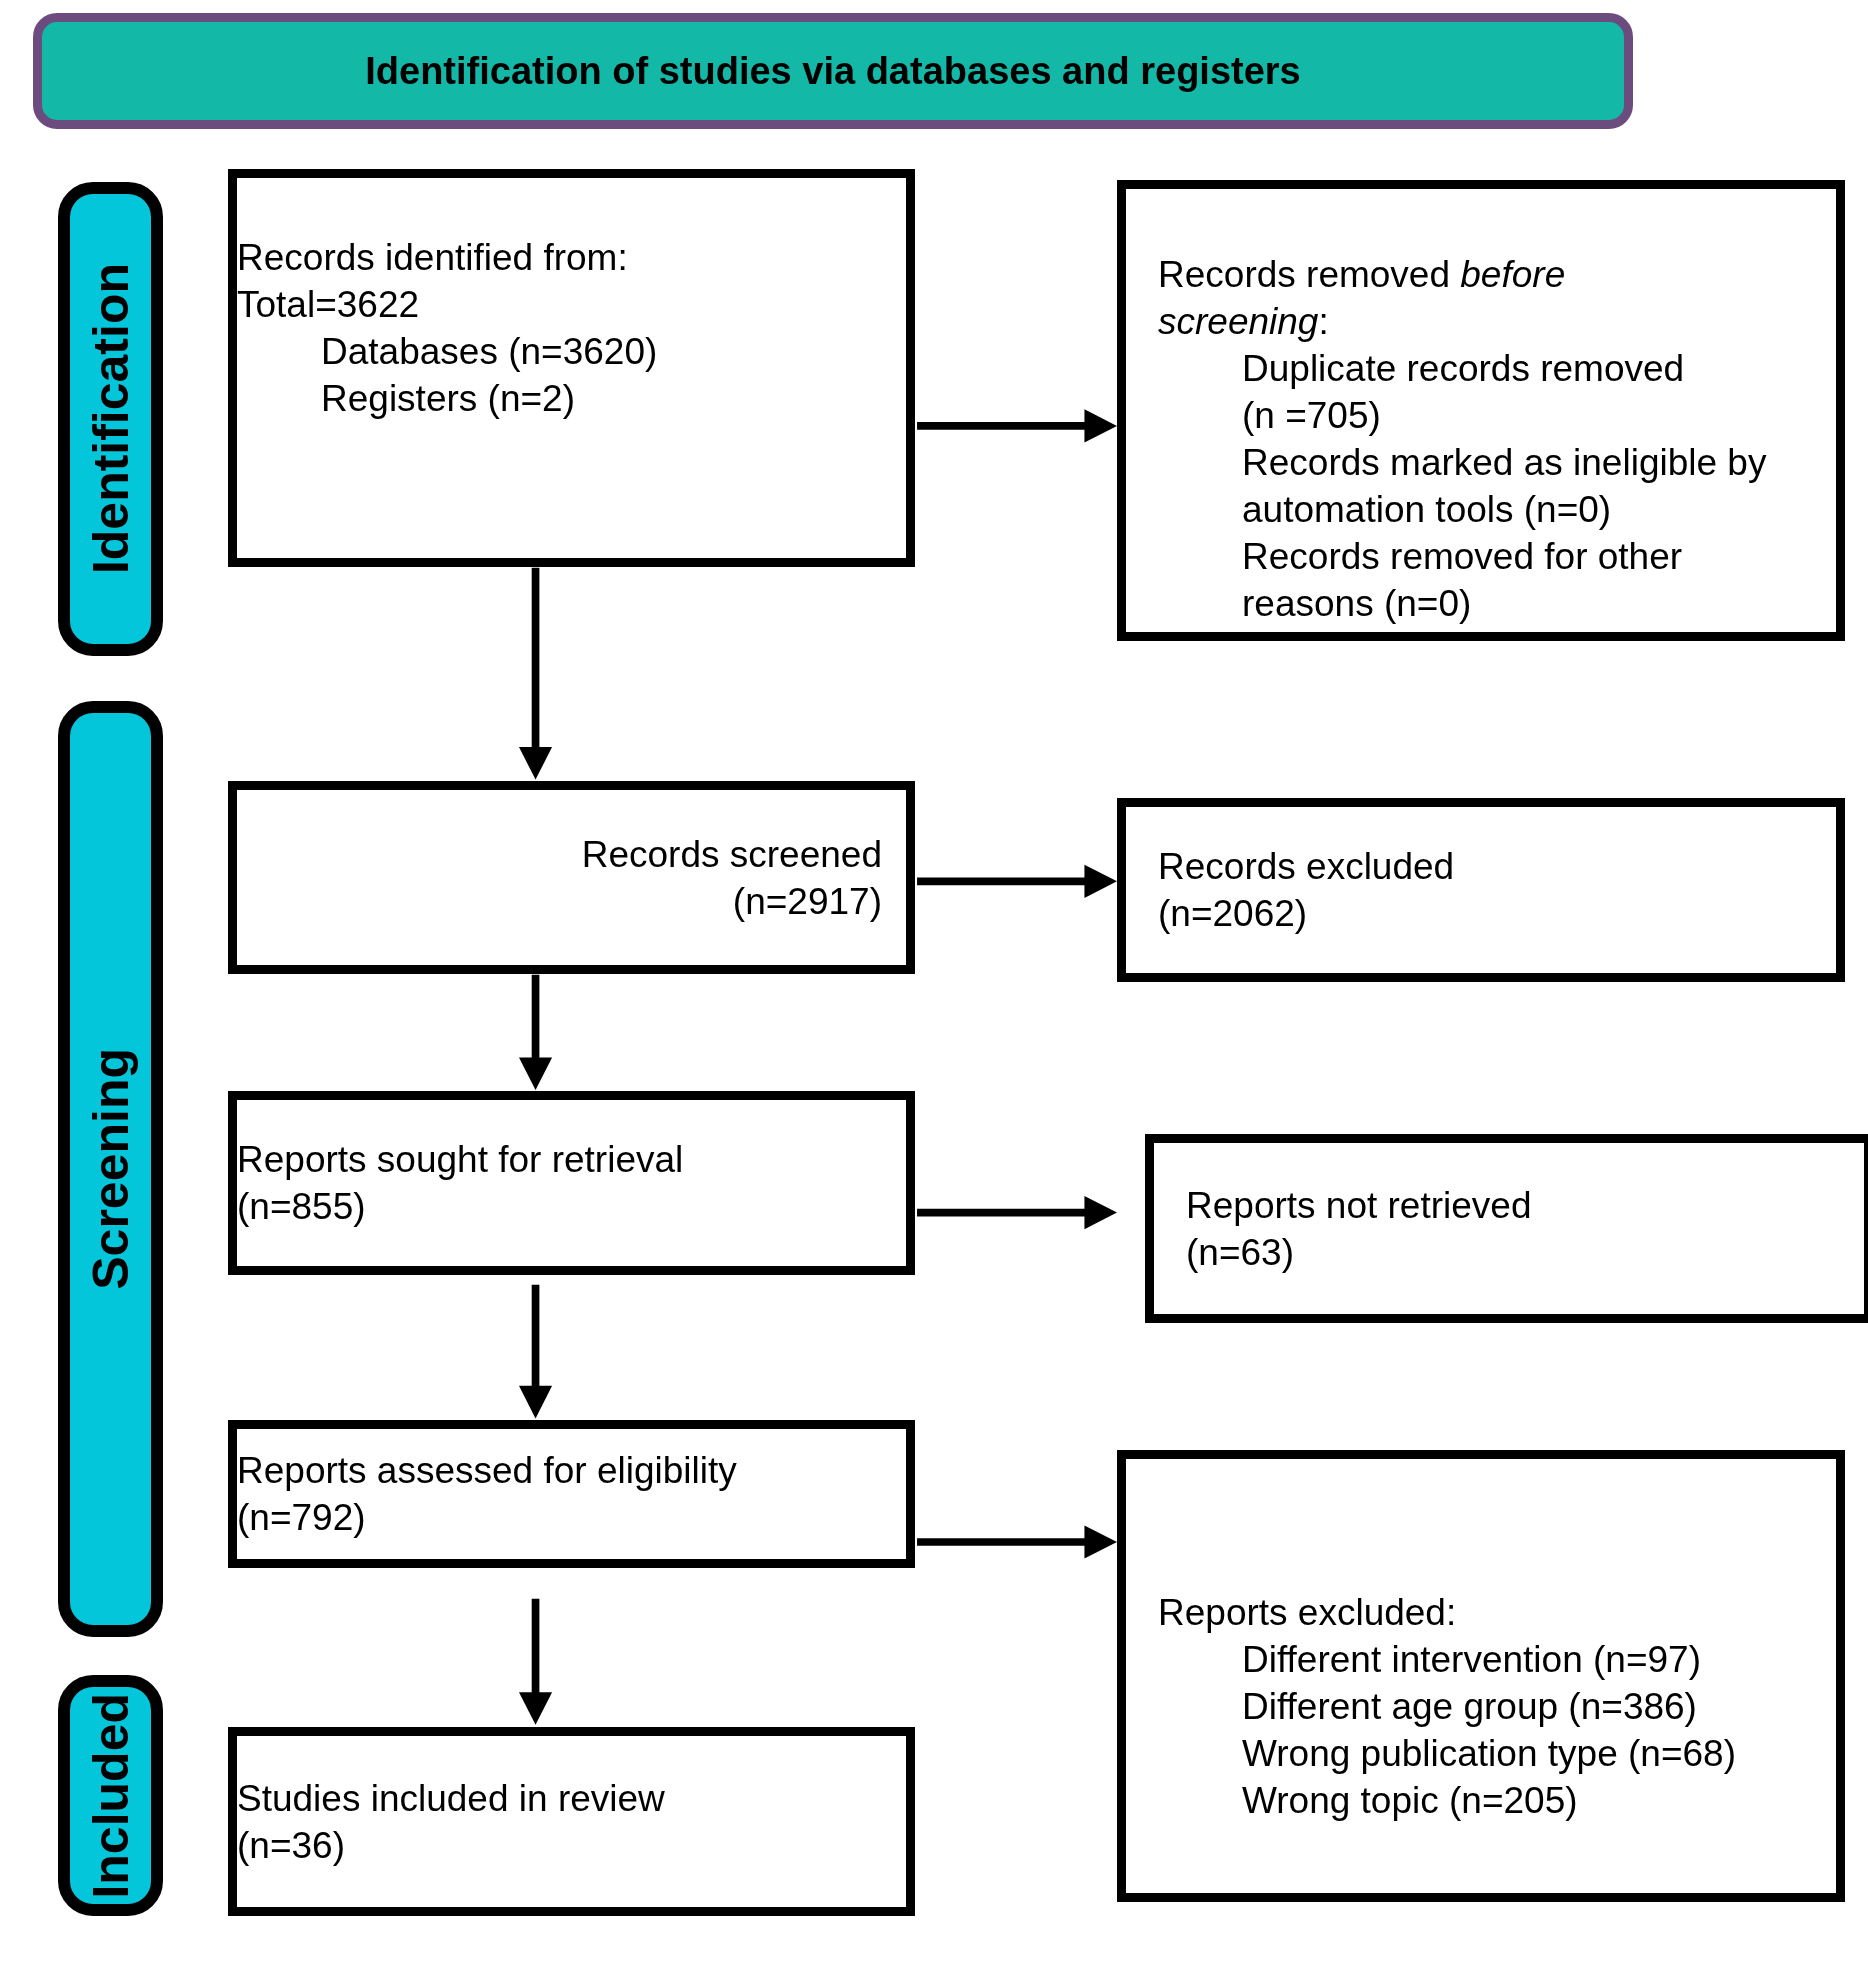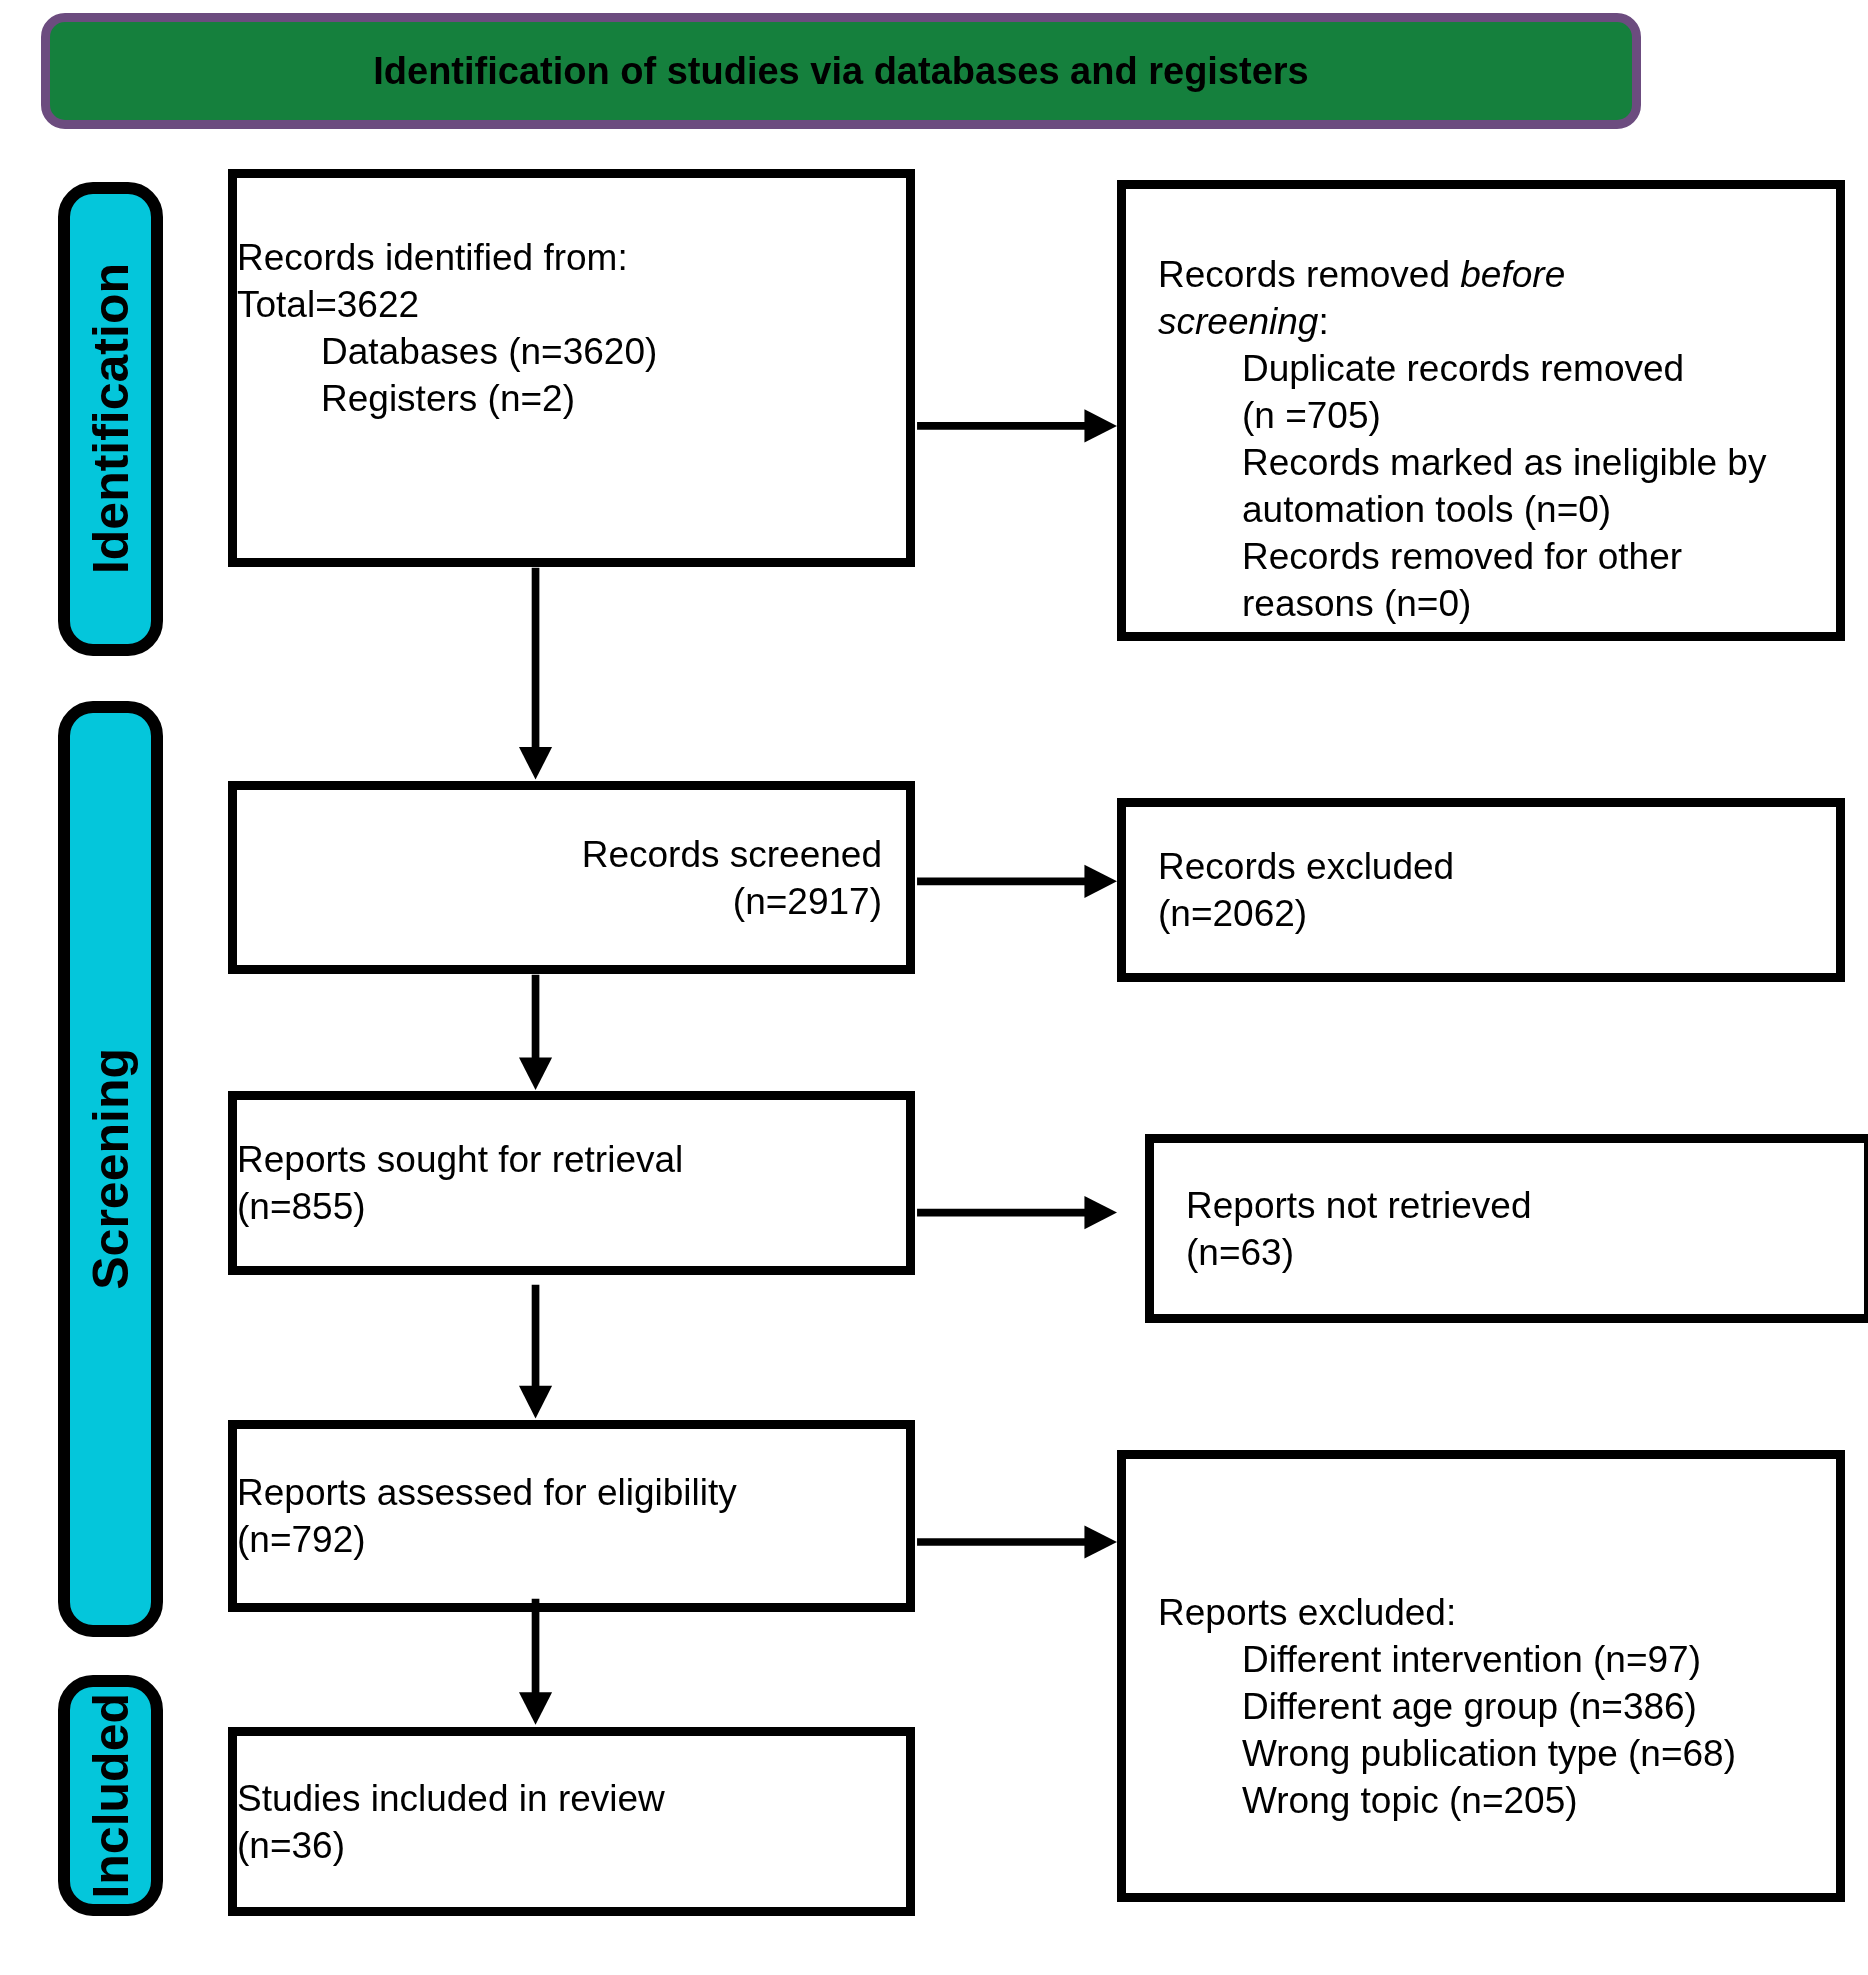--- a/index.html
+++ b/index.html
@@ -12,24 +12,24 @@
     color: #000000;
     overflow: hidden;
   }
 
   
   #header {
     position: absolute;
     left: 33px; top: 13px;
     width: 1600px; height: 116px;
     box-sizing: border-box;
-    background: #15803d;
+    background: #14b8a6;
     border: 9.5px solid #6C4C7F;
     border-radius: 24px;
-    display: flex; align-items: center; justify-content: center; margin-left: 8px;
+    display: flex; align-items: center; justify-content: center;
   }
   #header .title {
     font-size: 38px;
     font-weight: bold;
     text-align: center;
   }
 
   
   .stage {
     position: absolute;
@@ -70,21 +70,21 @@
   .col-right { left: 1117px; width: 728px; padding-left: 32px; padding-right: 47px; }
 
   .v-center { justify-content: center; }
 
   #box-identified       { top: 169px;  height: 398px; padding-top: 56px; }
   #box-removed          { top: 180px;  height: 461px; padding-top: 62px; }
   #box-screened         { top: 781px; height: 193px; text-align: right; }
   #box-excluded         { top: 798px; height: 184px; }
   #box-sought           { top: 1091px; height: 184px; justify-content: center; }
   #box-notretrieved     { top: 1134px; height: 189px; margin-left: 28px; }
-  #box-assessed         { top: 1420px; height: 192px; }
+  #box-assessed         { top: 1420px; height: 148px; }
   #box-reports-excluded { top: 1450px; height: 452px; padding-top: 130px; }
   #box-included         { top: 1727px; height: 189px; }
 
   #box-removed .intro { max-width: 503px; }
   em { font-style: italic; }
 
   
   #arrows {
     position: absolute;
     left: 0; top: 0;

